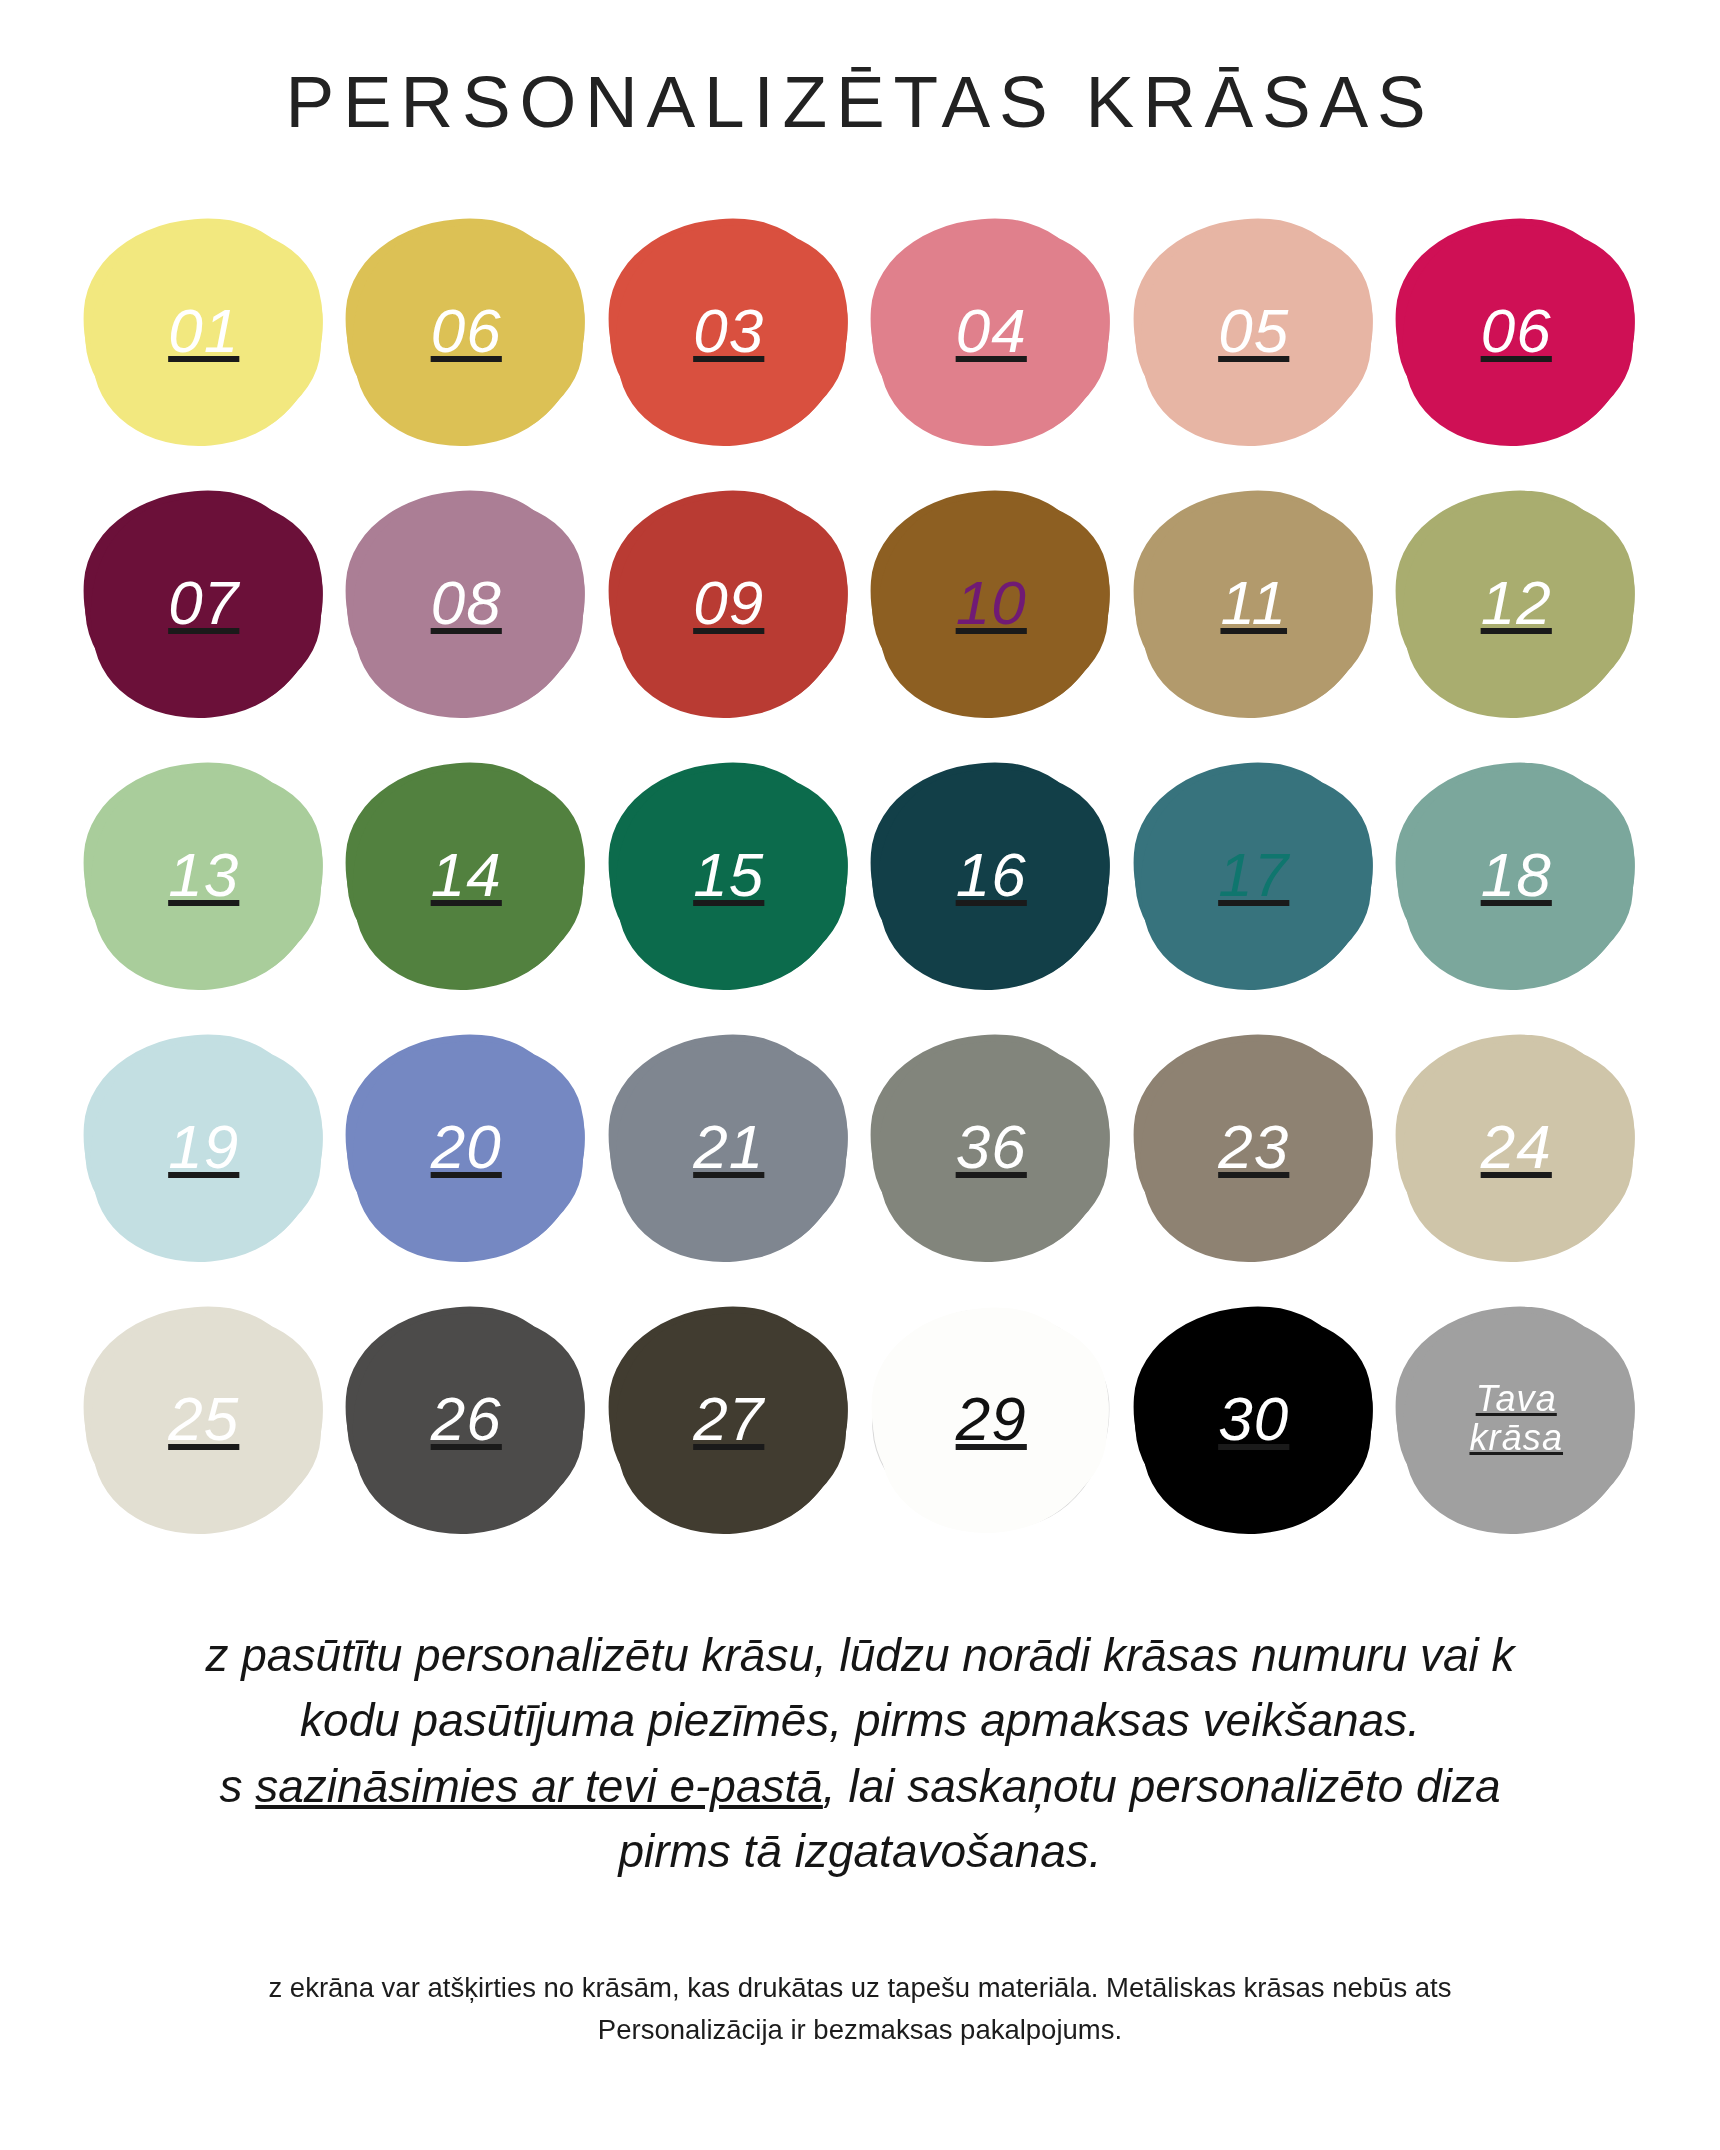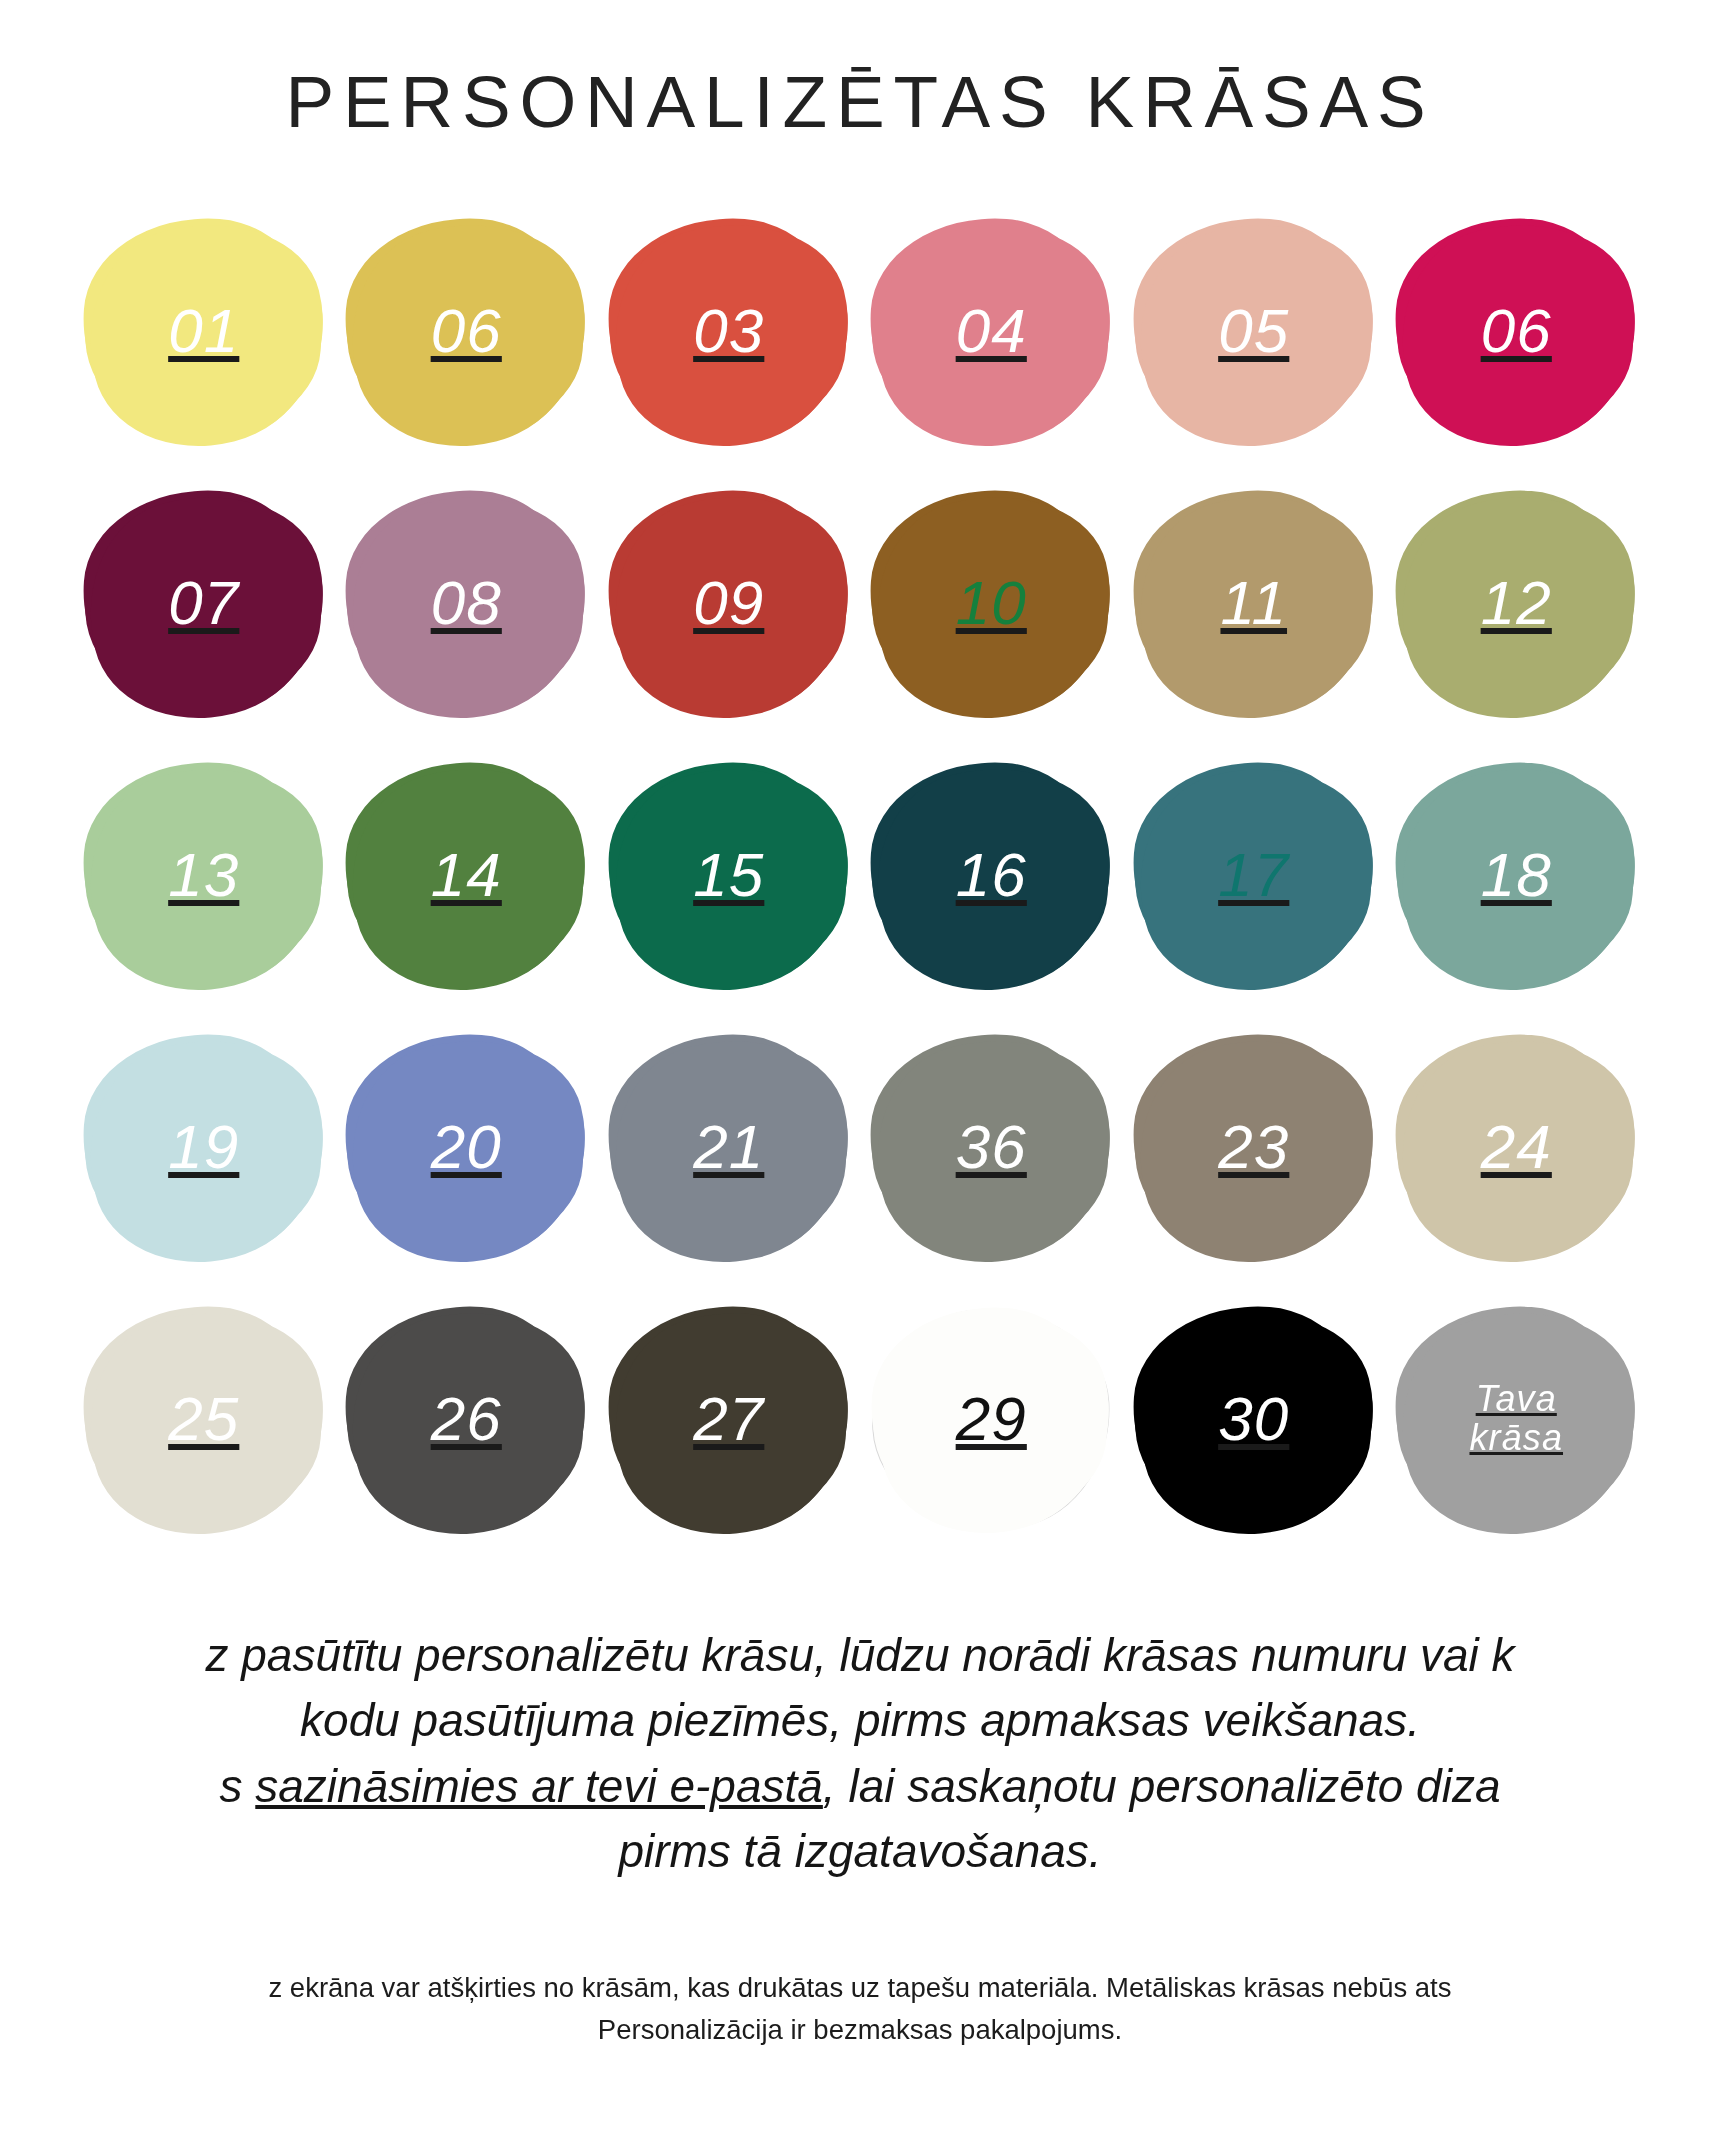--- a/index.html
+++ b/index.html
@@ -160,21 +160,21 @@
     <div class="swatch">
       <div class="blob" style="background: rgb(171, 126, 149);"></div>
       <div class="swatch-label" style="color: rgb(255, 255, 255);">08</div>
     </div>
     <div class="swatch">
       <div class="blob" style="background: rgb(185, 59, 51);"></div>
       <div class="swatch-label" style="color: rgb(255, 255, 255);">09</div>
     </div>
     <div class="swatch">
       <div class="blob" style="background: rgb(141, 95, 34);"></div>
-      <div class="swatch-label" style="color: #15803d;">10</div>
+      <div class="swatch-label" style="color: #701a75;">10</div>
     </div>
     <div class="swatch">
       <div class="blob" style="background: rgb(178, 154, 108);"></div>
       <div class="swatch-label" style="color: rgb(255, 255, 255);">11</div>
     </div>
     <div class="swatch">
       <div class="blob" style="background: rgb(169, 173, 111);"></div>
       <div class="swatch-label" style="color: rgb(255, 255, 255);">12</div>
     </div>
 

